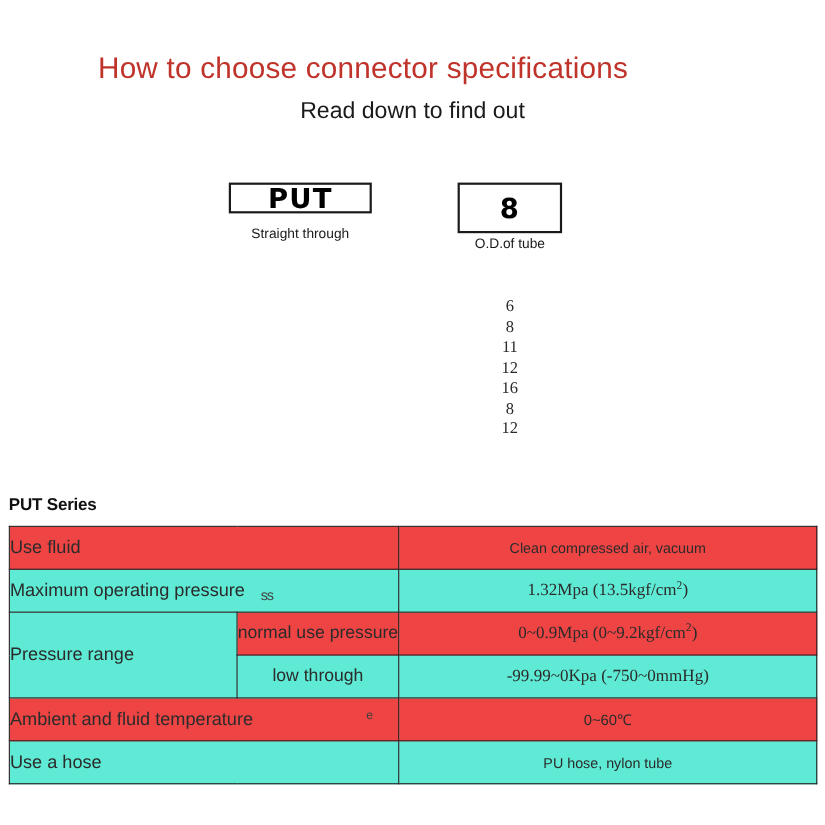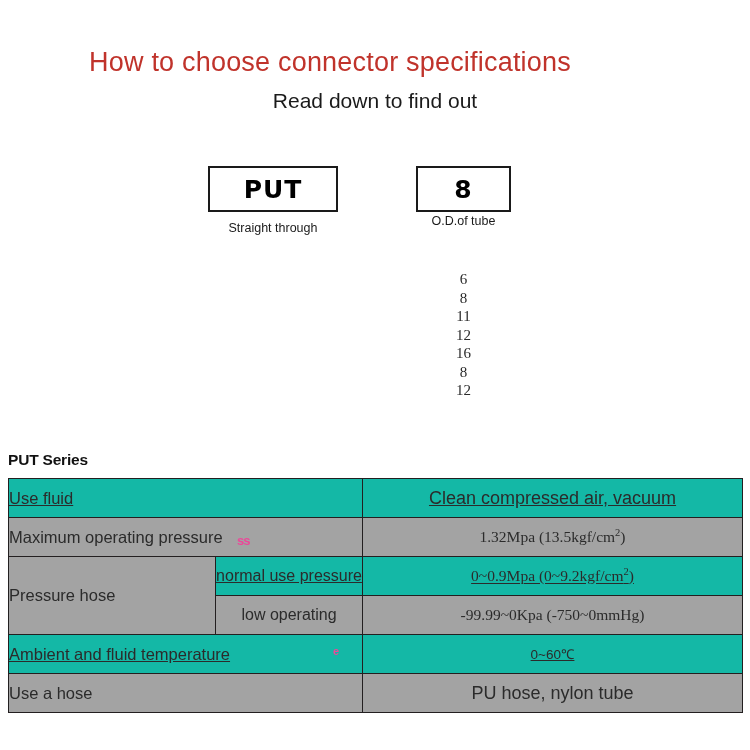--- a/index.html
+++ b/index.html
@@ -66,22 +66,22 @@
     color: #000000;
   }
   .code-caption {
     position: absolute;
     font-size: 12.5px;
     color: #1a1a1a;
     text-align: center;
     white-space: nowrap;
   }
 
-  #box-series       { left: 208px; top: 166px; width: 130px; height: 46px; }
-  #caption-series   { left: 208px; top: 221px; width: 130px; }
+  #box-series       { left: 208px; top: 166px; width: 130px; height: 28px; }
+  #caption-series   { left: 208px; top: 205px; width: 130px; }
   #box-tube         { left: 416px; top: 166px; width: 95px;  height: 46px; }
   #caption-tube     { left: 416px; top: 214px; width: 95px;  }
 
   
   .option-list {
     position: absolute;
     left: 416px;
     top: 270px;
     width: 95px;
     text-align: center;
@@ -109,59 +109,58 @@
     top: 478px;
     width: 734px;
     border-collapse: collapse;
     table-layout: fixed;
   }
   .spec-table td {
     border: 1px solid #231f20;
     padding: 0;
     vertical-align: middle;
   }
-  .tint { background: #14b8a6; text-decoration: underline; }
-  .plain { background: #a3a3a3; }
+  .tint { background: #ef4444; }
+  .plain { background: #5eead4; }
 
   .cell-label {
     font-size: 16.5px;
     color: #2b2b2b;
     padding-left: 8px;
     height: 38px;
   }
   .cell-label-tall { height: 76px; }
   .cell-sublabel {
     font-size: 16px;
     color: #2b2b2b;
     text-align: center;
     height: 38px;
   }
   .cell-value {
     text-align: center;
-    font-size: 18px;
+    font-size: 13px;
     color: #2b2b2b;
     height: 38px;
   }
   .cell-value-serif {
     font-family: "Liberation Serif", serif;
     font-size: 15.5px;
     margin-top: 48px;
   }
   .cell-value-small {
     font-size: 13.5px;
   }
   sup { font-size: 0.68em; vertical-align: super; }
 
   
   .artifact {
     position: absolute;
     font-size: 13px;
-    color: #ec4899;
+    color: #404040;
     pointer-events: none;
-    font-weight: bold;
   }
   #artifact-ss { left: 237px; top: 533px; letter-spacing: -1px; }
   #artifact-e  { left: 333px; top: 645px; font-size: 11px; }
 </style>
 </head>
 <body>
 
 <div class="page-title">How to choose connector specifications</div>
 
 <div class="page-subtitle">Read down to find out</div>
@@ -204,29 +203,29 @@
     </tr>
 
     <tr>
       <td class="cell-label plain" colspan="2">Maximum operating pressure</td>
       <td class="cell-value cell-value-serif plain">
         <span>1.32Mpa  (13.5kgf/cm</span><sup>2</sup><span>)</span>
       </td>
     </tr>
 
     <tr>
-      <td class="cell-label cell-label-tall plain" rowspan="2">Pressure hose</td>
+      <td class="cell-label cell-label-tall plain" rowspan="2">Pressure range</td>
       <td class="cell-sublabel tint">normal use pressure</td>
       <td class="cell-value cell-value-serif tint">
         <span>0~0.9Mpa  (0~9.2kgf/cm</span><sup>2</sup><span>)</span>
       </td>
     </tr>
 
     <tr>
-      <td class="cell-sublabel plain">low operating</td>
+      <td class="cell-sublabel plain">low through</td>
       <td class="cell-value cell-value-serif plain">
         <span>-99.99~0Kpa  (-750~0mmHg)</span><sup></sup><span></span>
       </td>
     </tr>
 
     <tr>
       <td class="cell-label tint" colspan="2">Ambient and fluid temperature</td>
       <td class="cell-value cell-value-small tint">0~60℃</td>
     </tr>
 

